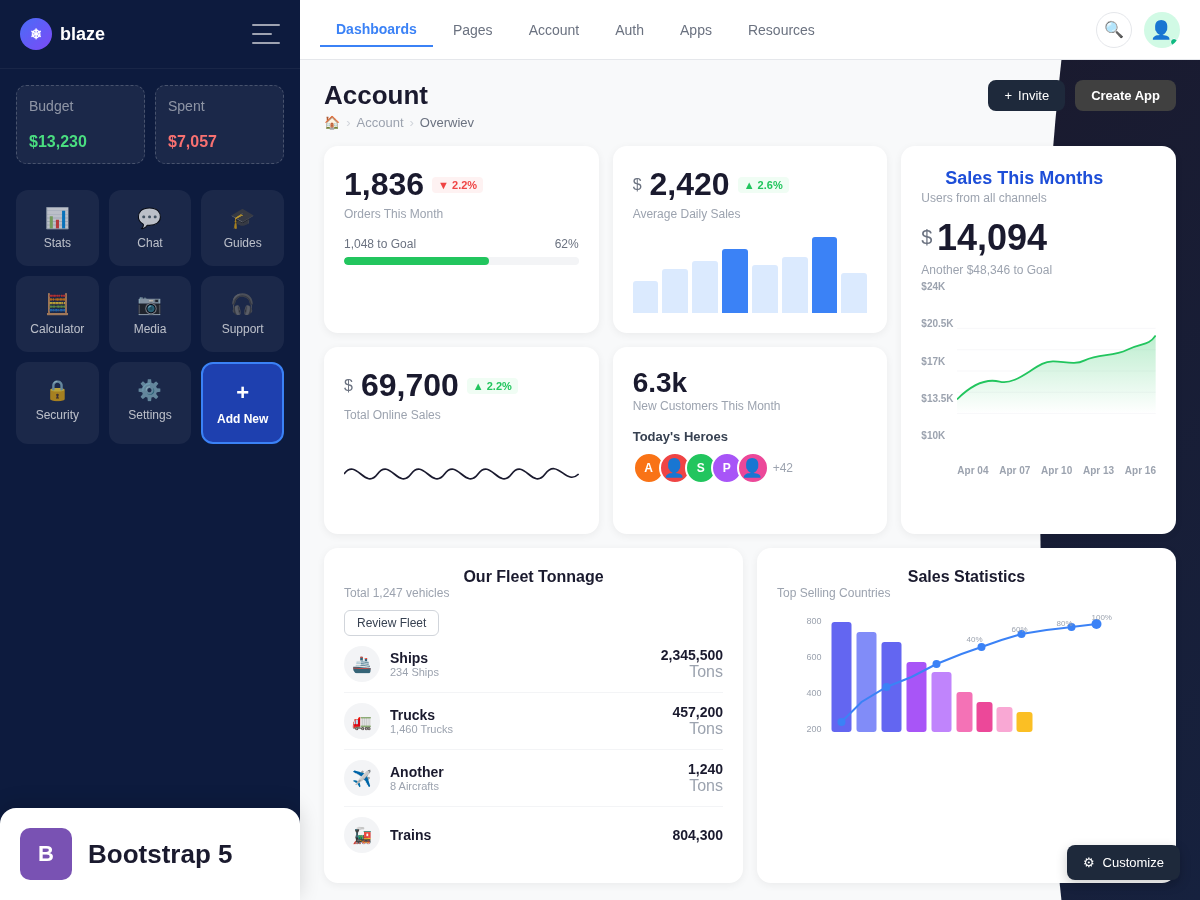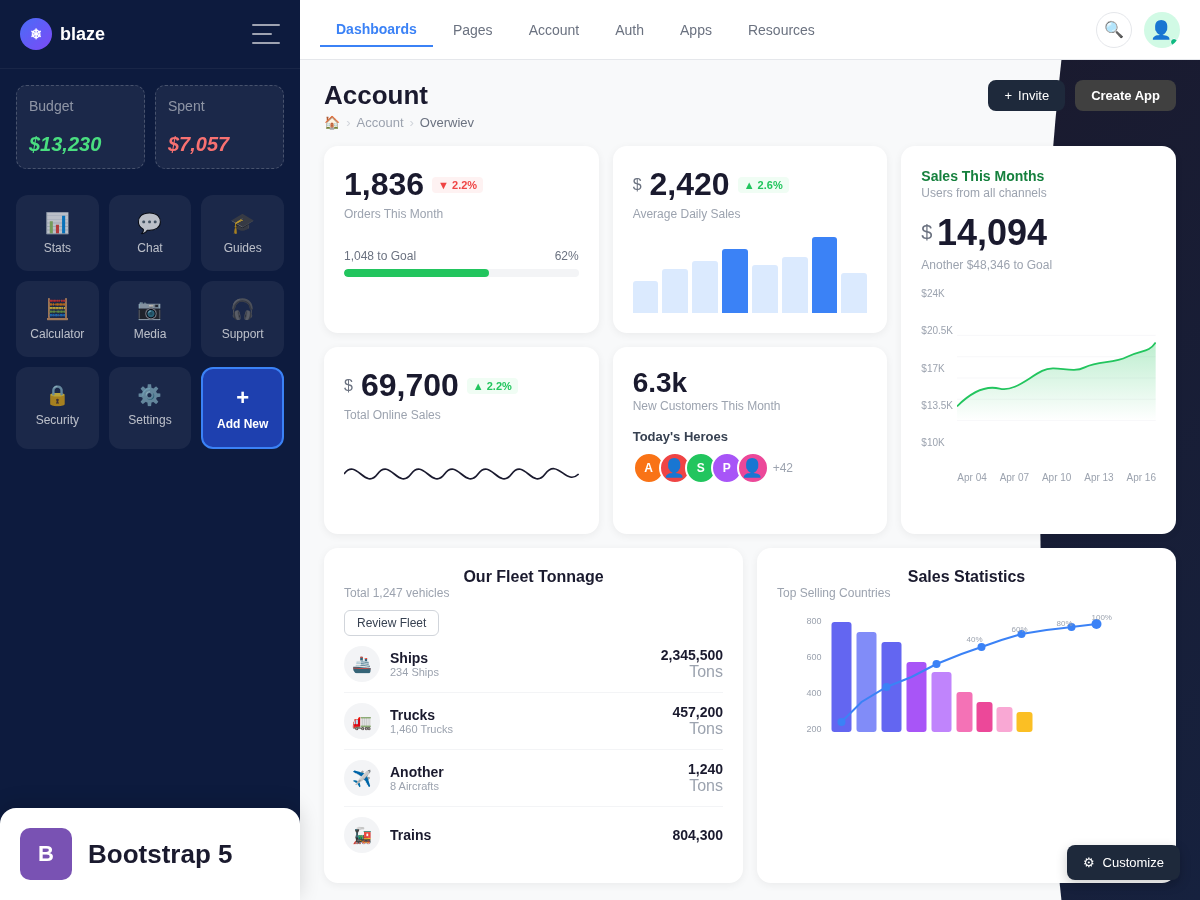--- a/index.html
+++ b/index.html
@@ -12,21 +12,21 @@
     .logo-icon { width: 32px; height: 32px; background: linear-gradient(135deg, #4a6cf7, #7c4af7); border-radius: 50%; display: flex; align-items: center; justify-content: center; font-size: 14px; }
     .sidebar-menu-icon { width: 28px; height: 20px; display: flex; flex-direction: column; justify-content: space-between; cursor: pointer; }
     .sidebar-menu-icon span { height: 2px; background: rgba(255,255,255,0.6); border-radius: 2px; }
     .sidebar-menu-icon span:first-child { width: 100%; }
     .sidebar-menu-icon span:nth-child(2) { width: 70%; }
     .sidebar-menu-icon span:last-child { width: 100%; }
 
     .budget-section { padding: 16px 16px; display: flex; gap: 10px; }
     .budget-card { flex: 1; background: rgba(255,255,255,0.06); border: 1px dashed rgba(255,255,255,0.2); border-radius: 10px; padding: 12px; }
     .budget-label { font-size: 14px; color: rgba(255,255,255,0.5); margin-bottom: 19px; }
-    .budget-value { font-size: 20px; font-weight: 700; font-style: italic; }
+    .budget-value { font-size: 16px; font-weight: 700; }
     .budget-value.green { color: #4ade80; }
     .budget-value.red { color: #f87171; }
 
     .grid-section { padding: 10px 16px; display: grid; grid-template-columns: 1fr 1fr 1fr; gap: 10px; }
     .grid-item { background: rgba(255,255,255,0.06); border-radius: 12px; padding: 16px 10px; display: flex; flex-direction: column; align-items: center; gap: 6px; cursor: pointer; transition: background 0.2s; }
     .grid-item-icon { font-size: 20px; color: rgba(255,255,255,0.7); }
     .grid-item-label { font-size: 12px; color: rgba(255,255,255,0.7); }
     .grid-item.add-new { background: #1e40af; border: 2px solid #3b82f6; }
     .grid-item.add-new .grid-item-label { color: white; font-weight: 600; }
     .grid-item.add-new .grid-item-icon { color: white; font-size: 18px; }
@@ -69,21 +69,21 @@
     .stat-card { background: white; border-radius: 14px; padding: 20px; box-shadow: 0 2px 8px rgba(0,0,0,0.06); }
 
     .stat-main-value { font-size: 32px; font-weight: 800; color: #1a1a2e; }
     .stat-label { font-size: 12px; color: #9ca3af; margin-top: 2px; }
     .stat-badge { display: inline-flex; align-items: center; gap: 3px; font-size: 11px; font-weight: 600; padding: 2px 6px; border-radius: 4px; }
     .stat-badge.red { background: #fef2f2; color: #ef4444; }
     .stat-badge.green { background: #f0fdf4; color: #22c55e; }
     .stat-row { display: flex; align-items: center; gap: 8px; margin-bottom: 4px; }
     .dollar-sign { font-size: 16px; color: #6b7280; vertical-align: super; font-weight: 400; }
 
-    .progress-section { margin-top: 28px; }
+    .progress-section { margin-top: 16px; }
     .progress-header { display: flex; justify-content: space-between; font-size: 12px; color: #6b7280; margin-bottom: 6px; }
     .progress-bar-bg { height: 8px; background: #f3f4f6; border-radius: 4px; overflow: hidden; }
     .progress-bar-fill { height: 100%; background: #22c55e; border-radius: 4px; }
 
     
     .bar-chart { display: flex; align-items: flex-end; gap: 4px; height: 80px; margin-top: 12px; }
     .bar { background: #dbeafe; border-radius: 3px 3px 0 0; flex: 1; transition: height 0.3s; }
     .bar.active { background: #3b82f6; }
     .bar.tall { background: #3b82f6; }
 
@@ -276,29 +276,29 @@
           <div class="bar" style="height:65%;"></div>
           <div class="bar active" style="height:80%;"></div>
           <div class="bar" style="height:60%;"></div>
           <div class="bar" style="height:70%;"></div>
           <div class="bar tall" style="height:95%;"></div>
           <div class="bar" style="height:50%;"></div>
         </div>
       </div>
 
       <div class="stat-card" style="grid-row: span 2;">
-        <div class="stat-label" style="font-size:14px;font-weight:700;color:#15803d;">Sales This Months</div>
+        <div class="stat-label" style="font-size:18px;font-weight:700;color:#1d4ed8;margin-left:24px;">Sales This Months</div>
         <div class="stat-label">Users from all channels</div>
         <div style="margin-top:12px;">
           <span class="dollar-sign" style="font-size:20px;">$</span>
           <span class="sales-big-value">14,094</span>
         </div>
         <div class="stat-label" style="margin-top:4px;">Another $48,346 to Goal</div>
 
-        <div class="line-chart-area" style="position:relative; margin-top:16px;">
+        <div class="line-chart-area" style="position:relative; margin-top:4px;font-weight:bold;">
           <div class="y-labels" style="position:absolute;left:0;top:0;bottom:20px;display:flex;flex-direction:column;justify-content:space-between;font-size:10px;color:#9ca3af;">
             <span>$24K</span>
             <span>$20.5K</span>
             <span>$17K</span>
             <span>$13.5K</span>
             <span>$10K</span>
           </div>
           <svg viewBox="0 0 280 160" width="100%" height="160" style="margin-left:36px;width:calc(100% - 36px);">
             <defs>
               <linearGradient id="greenGrad" x1="0" y1="0" x2="0" y2="1">

